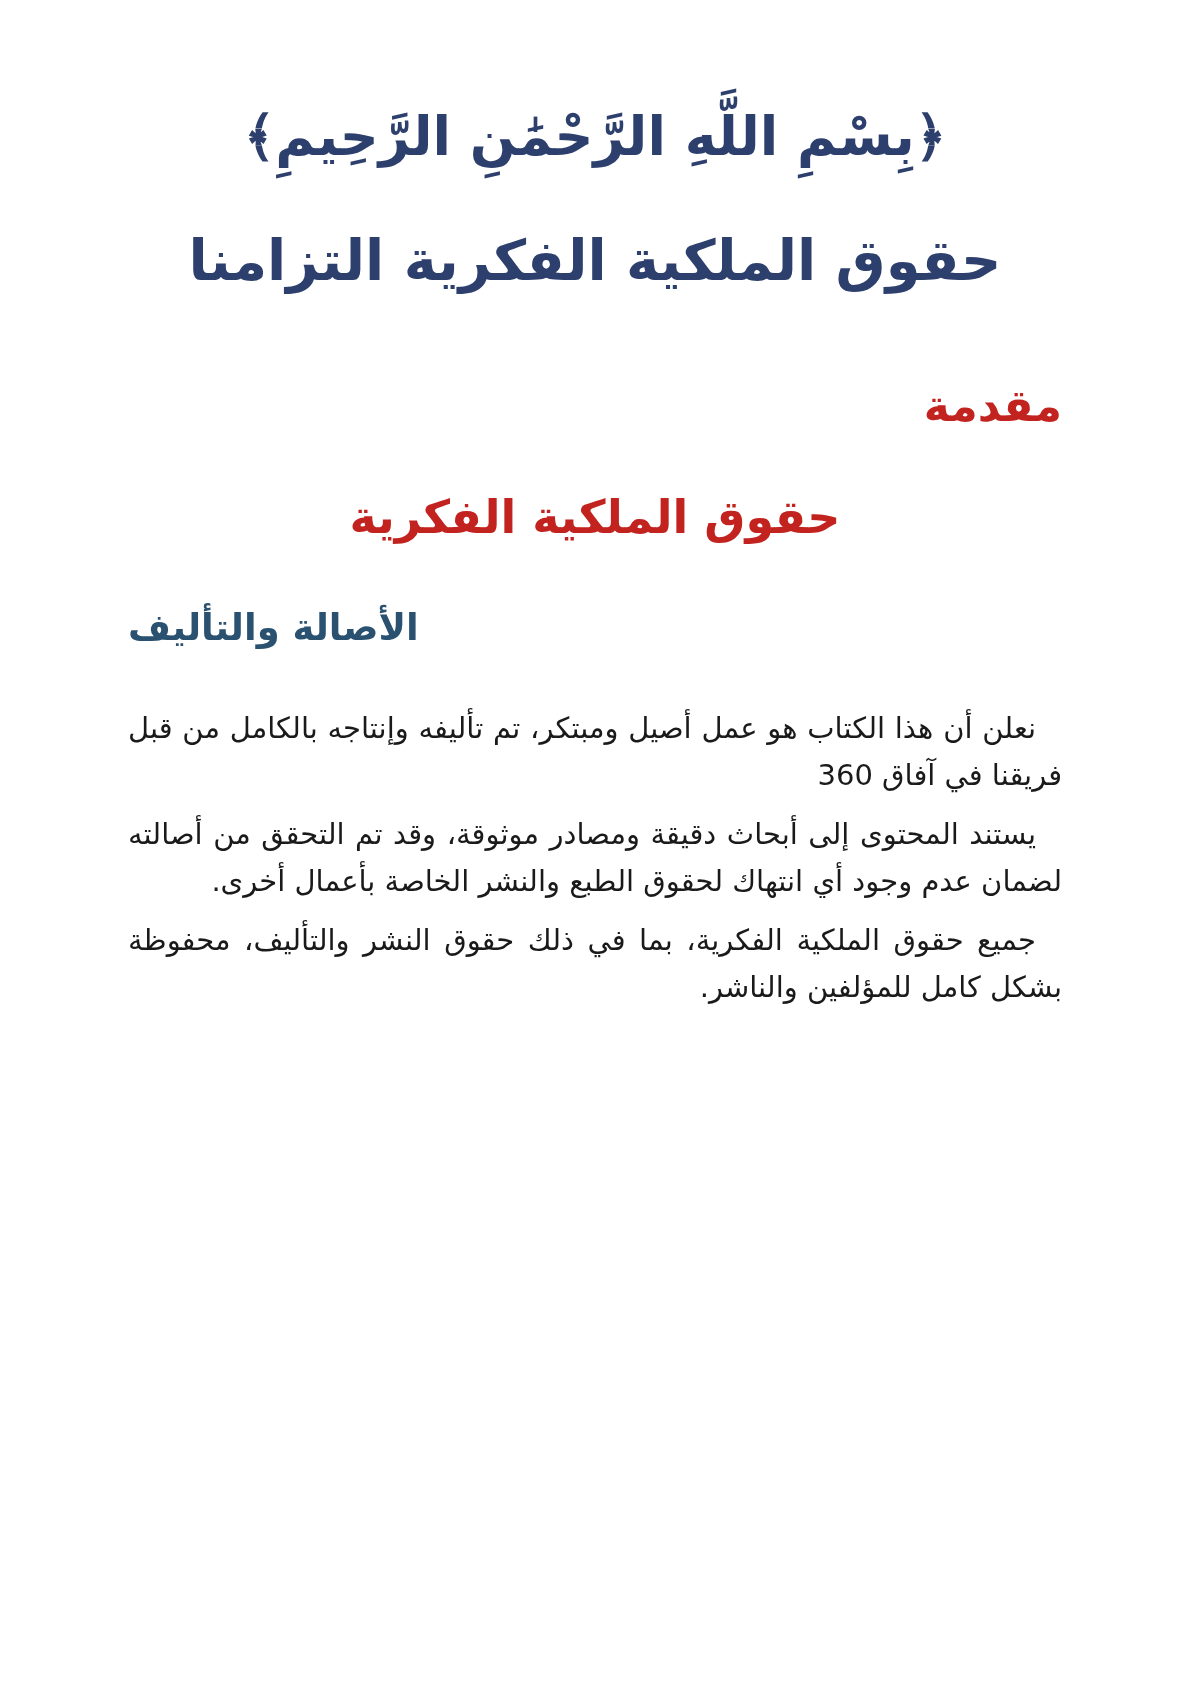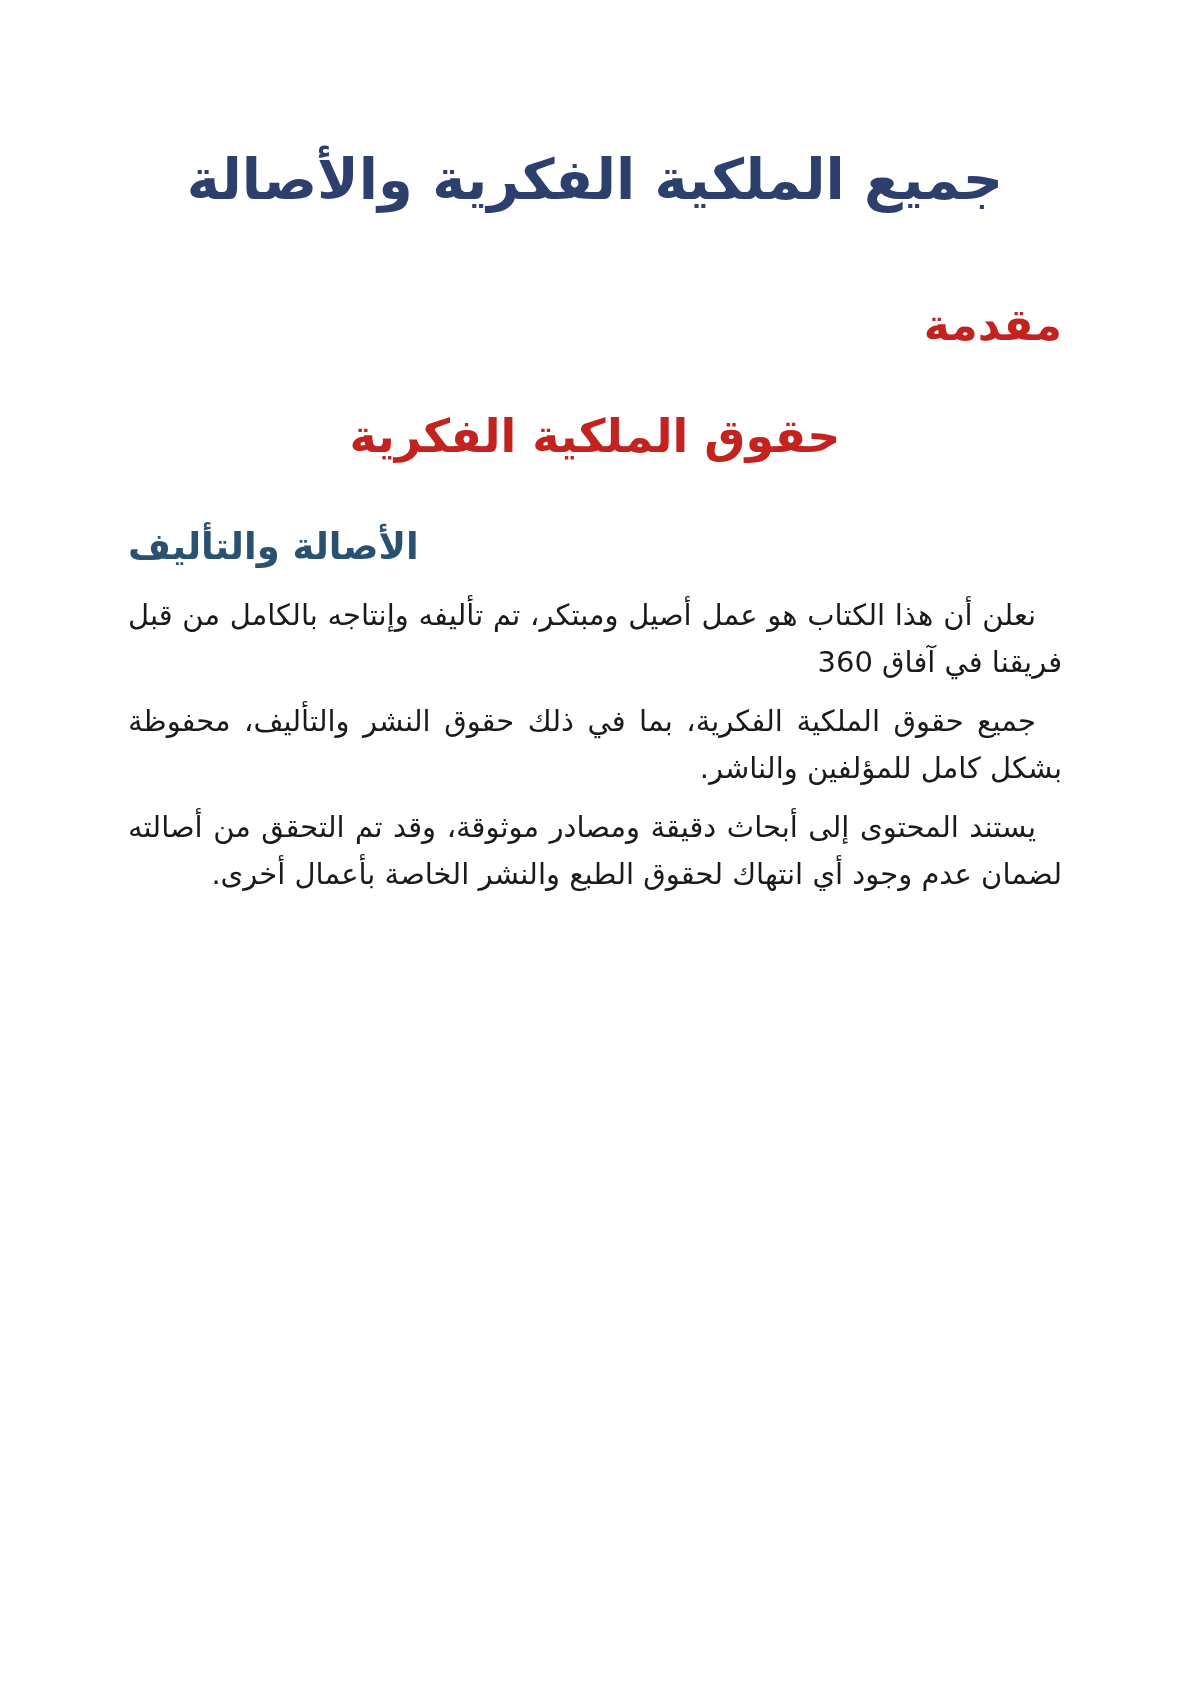--- a/index.html
+++ b/index.html
@@ -62,36 +62,37 @@
   .body-par {
     color: var(--body_text, #1a1a1a);
     font-size: 29px;
     line-height: 1.62;
     text-align: justify;
     text-align-last: right;
     text-indent: 26px;
     margin: 12px 0 0 0;
   }
   .body-par.first { margin-top: 50px; }
-  .body-par.after-sub { margin-top: 20px; }
+  .body-par.after-sub { margin-top: 52px; }
 </style>
 </head>
 <body>
 
 <div class="page">
 
+  <div class="basmala">﴿بِسْمِ اللَّهِ الرَّحْمَٰنِ الرَّحِيمِ﴾</div>
 
-  <h1 class="main-title">جميع الملكية الفكرية والأصالة</h1>
+  <h1 class="main-title">حقوق الملكية الفكرية التزامنا</h1>
 
   <h2 class="intro-heading">مقدمة</h2>
 
 
   <h2 class="section-heading">حقوق الملكية الفكرية</h2>
 
   <h3 class="subsection-heading">الأصالة والتأليف</h3>
 
   <p class="body-par after-sub">نعلن أن هذا الكتاب هو عمل أصيل ومبتكر، تم تأليفه وإنتاجه بالكامل من قبل فريقنا في آفاق 360</p>
 
+  <p class="body-par">يستند المحتوى إلى أبحاث دقيقة ومصادر موثوقة، وقد تم التحقق من أصالته لضمان عدم وجود أي انتهاك لحقوق الطبع والنشر الخاصة بأعمال أخرى.</p>
+
   <p class="body-par">جميع حقوق الملكية الفكرية، بما في ذلك حقوق النشر والتأليف، محفوظة بشكل كامل للمؤلفين والناشر.</p>
-
-  <p class="body-par">يستند المحتوى إلى أبحاث دقيقة ومصادر موثوقة، وقد تم التحقق من أصالته لضمان عدم وجود أي انتهاك لحقوق الطبع والنشر الخاصة بأعمال أخرى.</p>
 
 </div>
 
 </body></html>

